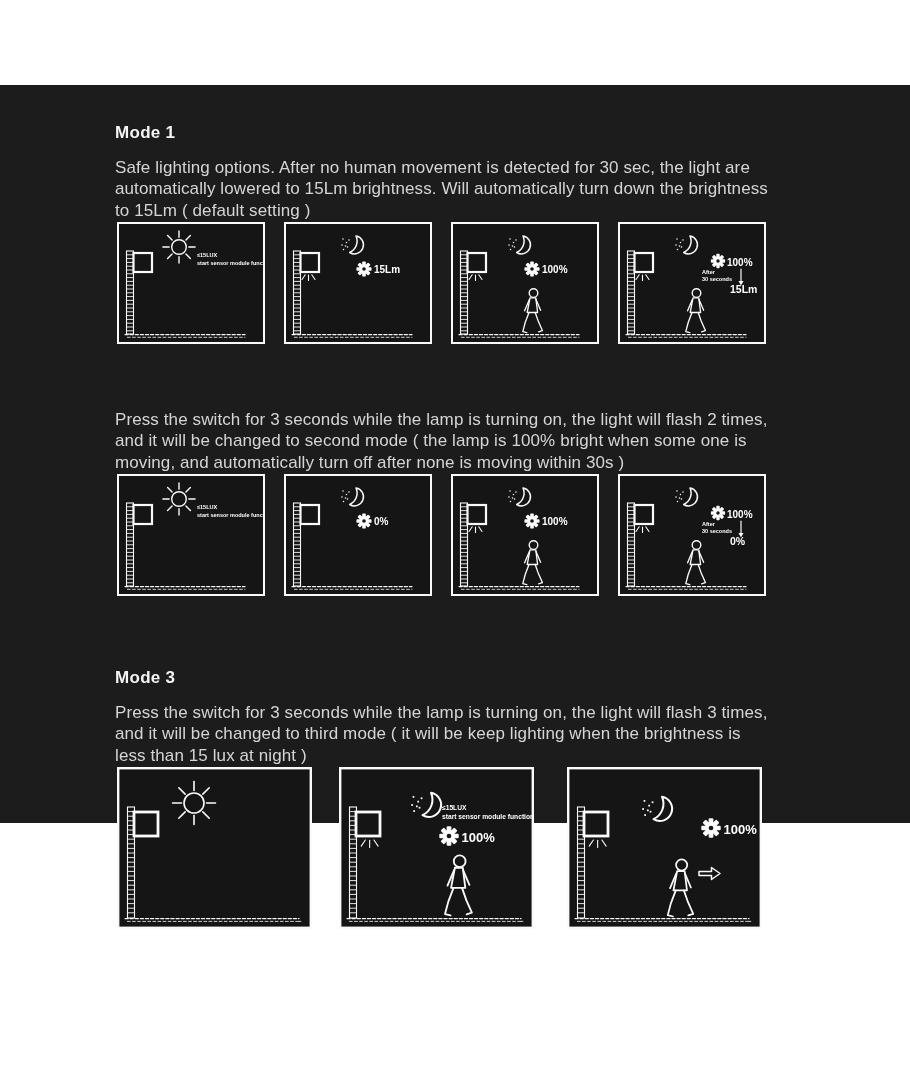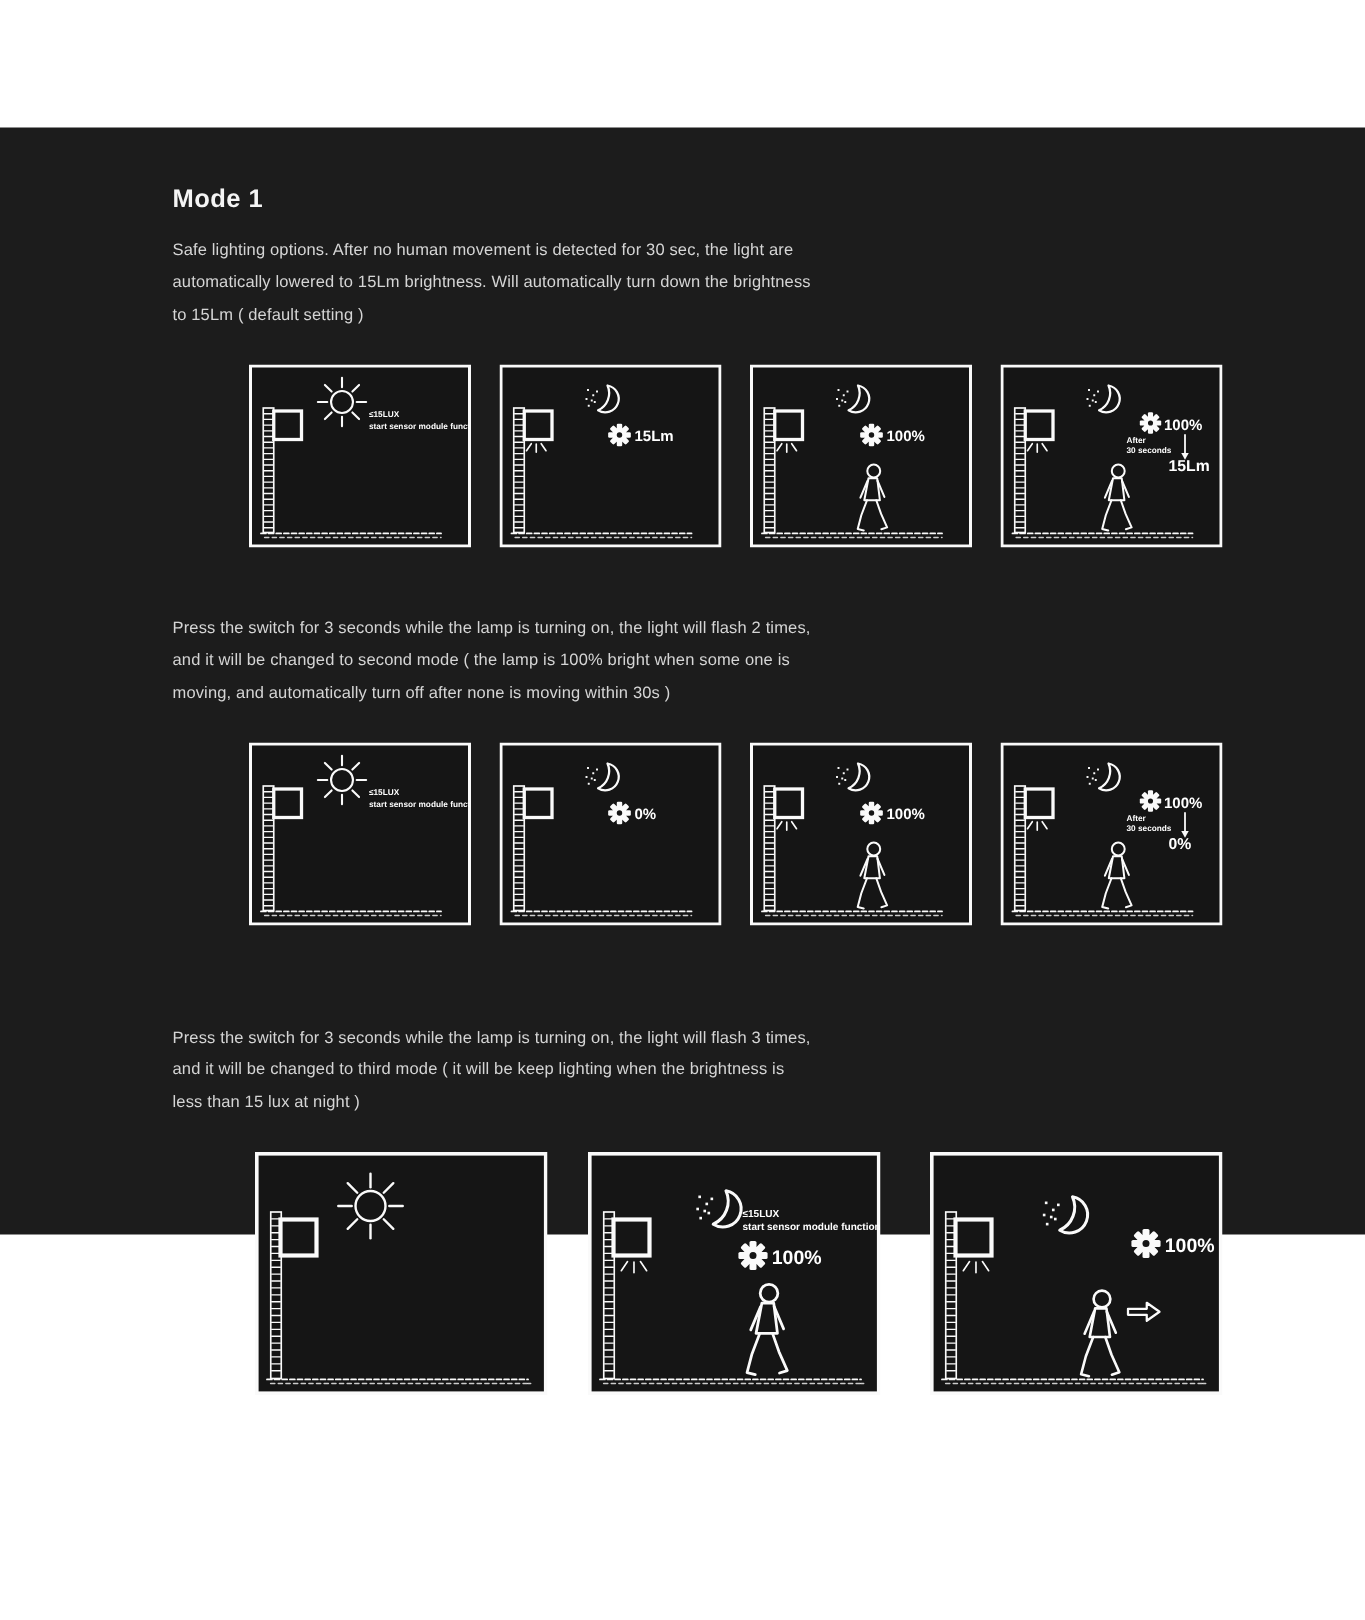--- a/index.html
+++ b/index.html
@@ -12,24 +12,24 @@
     position:absolute;left:0;top:85px;width:910px;height:738px;
     background:#1c1c1c;
   }
   section.mode{position:absolute;left:115px;width:700px;}
   .s0{top:38px}.s1{top:310px}.s2{top:583px}
   h2{
     margin:0;color:#f4f4f4;font-size:17px;font-weight:600;
     letter-spacing:.3px;line-height:20px;
   }
   p.desc{
-    margin:14px 0 0 0;color:#d5d5d5;font-size:11px;line-height:21.4px;
+    margin:14px 0 0 0;color:#d5d5d5;font-size:17px;line-height:21.4px;
     letter-spacing:.1px;white-space:pre-line;
   }
-  .row{display:flex;margin-top:22px;justify-content:flex-end;}
+  .row{display:flex;margin-top:1px;}
   .row-small{gap:19px;margin-left:2px;}
   .row-large{margin-left:2px;}
   .row-large .panel:nth-child(2){margin-left:27px;}
   .row-large .panel:nth-child(3){margin-left:33px;}
   svg.panel{display:block;}
   svg text{font-family:"Liberation Sans", sans-serif;}
 </style>
 </head>
 <body>
 
@@ -905,20 +905,21 @@
             <path d="M12.4 11.5 L7.6 22.8"></path>
             <path d="M19 11.5 L23.6 22.3"></path>
             <path d="M12 24.5 L8.2 34.5 L5.8 43.6 L9.8 44.6"></path>
             <path d="M18.2 24.5 L21.4 33.6 L25.4 42.6 L21.6 43.8"></path>
           </g>
         </svg>
       </div>
   </section>
 
   <section class="mode s2">
+    <h2>Mode 3</h2>
     <p class="desc">Press the switch for 3 seconds while the lamp is turning on, the light will flash 3 times,
 and it will be changed to third mode ( it will be keep lighting when the brightness is
 less than 15 lux at night )</p>
     <div class="row row-large">
         <svg class="panel" viewBox="0 0 195 162" width="195" height="162">
           <rect x="1.2" y="1.2" width="192.6" height="159.6" fill="#151515" stroke="#fafafa" stroke-width="2.4"></rect>
           <g fill="none" stroke="#fafafa" stroke-width="1.6" stroke-linecap="round">
             <circle cx="77" cy="36" r="10"></circle>
             <line x1="89.5" y1="36" x2="98.5" y2="36"></line>
             <line x1="85.83883476483184" y1="44.838834764831844" x2="92.20279579551077" y2="51.20279579551077"></line>

